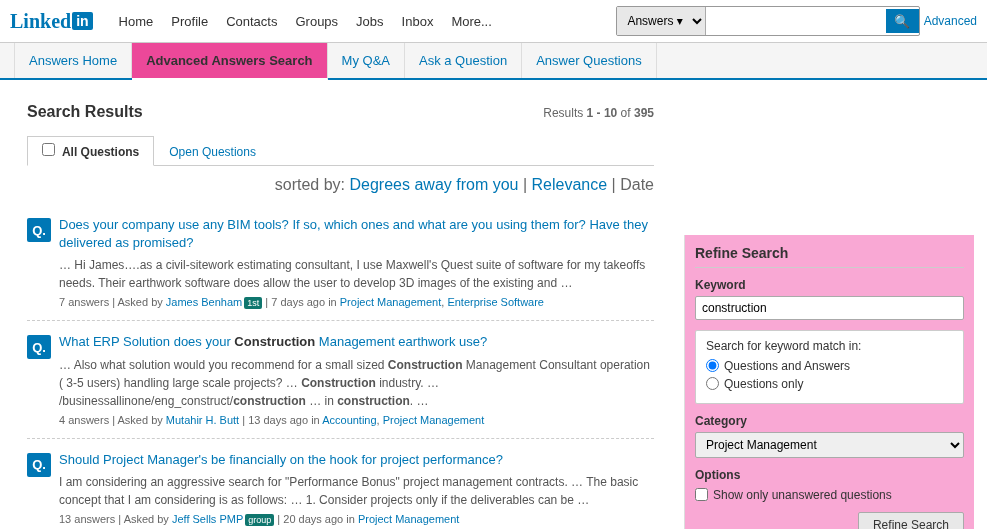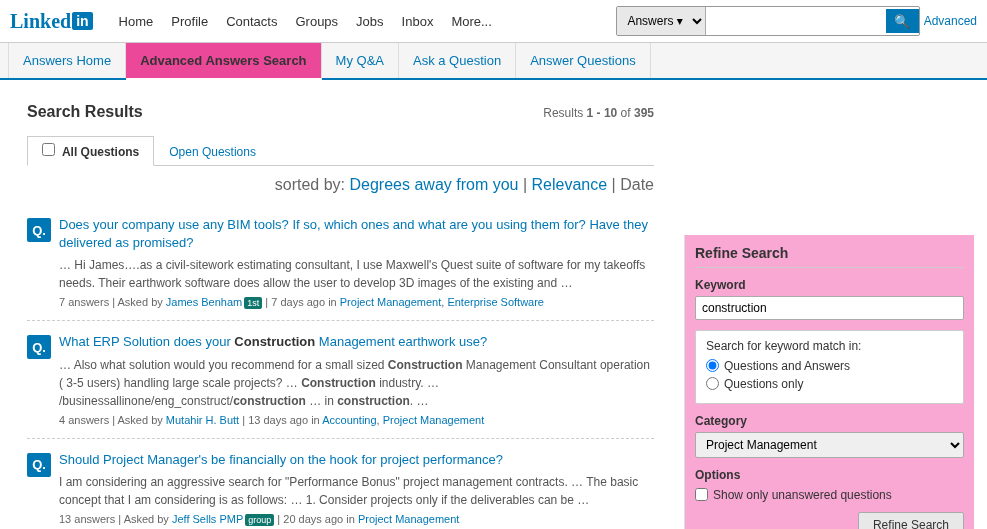--- a/index.html
+++ b/index.html
@@ -92,21 +92,21 @@
       text-decoration: none;
       font-size: 12px;
     }
 
     
     #sub-nav {
       background: #f5f5f5;
       border-bottom: 2px solid #0077b5;
       display: flex;
       align-items: center;
-      padding: 0 8px;
+      padding: 0 14px;
       gap: 0;
     }
     .sub-nav-item {
       padding: 10px 14px;
       font-size: 13px;
       color: #0077b5;
       cursor: pointer;
       text-decoration: none;
       border-right: 1px solid #ddd;
     }

